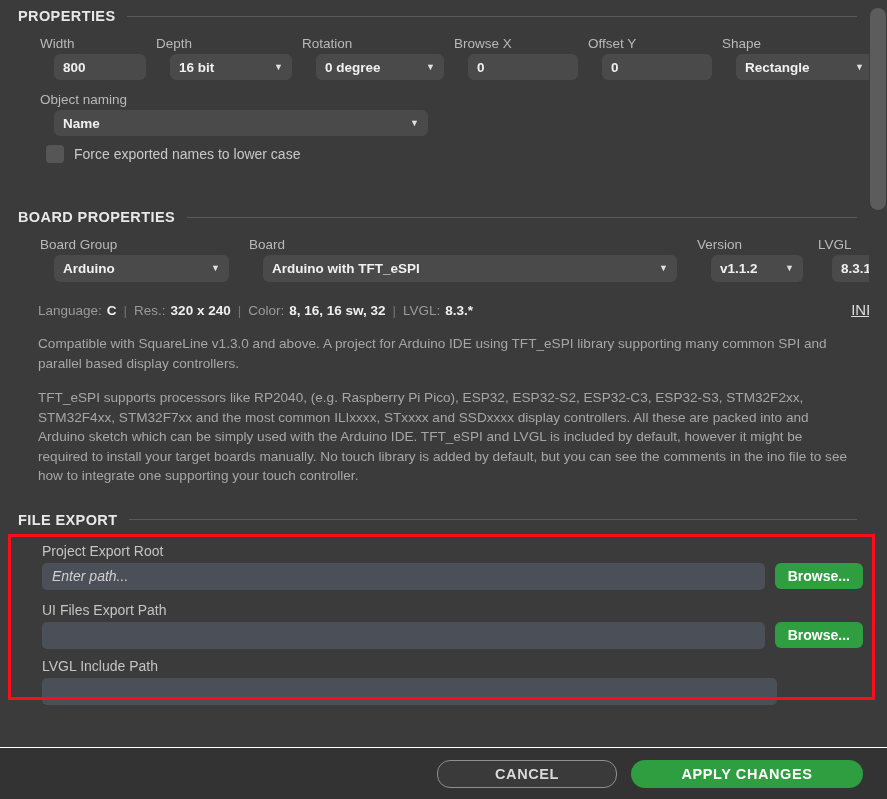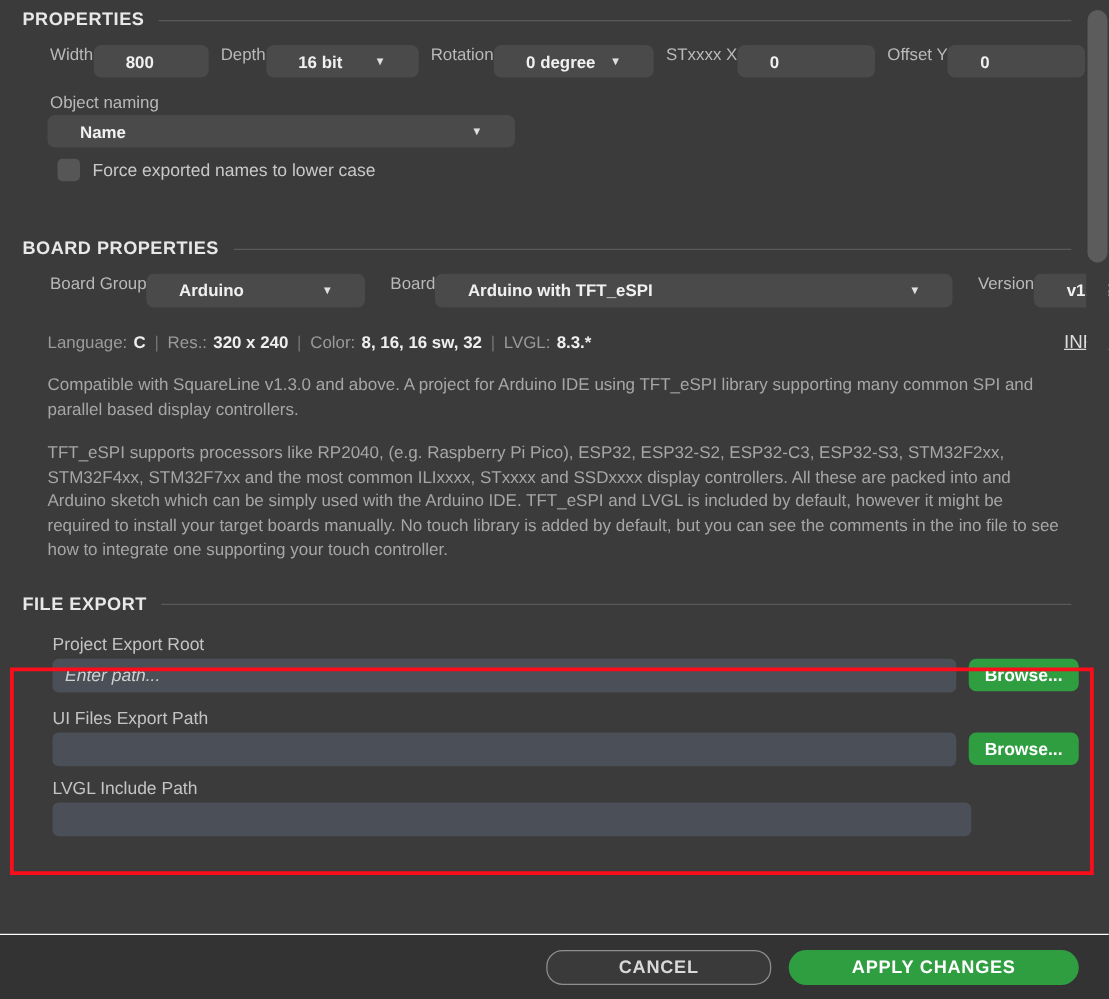--- a/index.html
+++ b/index.html
@@ -65,40 +65,41 @@
   }
 
   
   .fields-row {
     display: flex;
     align-items: flex-end;
     padding-left: 38px;
     padding-right: 30px;
     gap: 8px;
   }
-  .field { display: flex; flex-direction: row; }
+  .field { display: flex; flex-direction: column; }
   .field-label {
     font-size: 13.5px;
     color: #b9b9b9;
     margin-bottom: 3px;
     padding-left: 2px;
     white-space: nowrap;
   }
   .ctl {
     height: 26px;
     border-radius: 6px;
     background: #4a4a4a;
     display: flex;
     align-items: center;
-    padding: 0 26px;
+    padding: 0 9px;
     font-size: 13.5px;
     font-weight: bold;
     color: #f0f0f0;
     box-sizing: border-box;
     position: relative;
+    margin-left: 16px;
   }
   .ctl.input { background: #4a4a4a; font-weight: bold; }
   .ctl.select { justify-content: space-between; }
   .caret {
     font-size: 9px;
     color: #e0e0e0;
     margin-left: 10px;
     line-height: 1;
   }
   .textcursor {
@@ -272,21 +273,21 @@
       </div>
     </div>
     <div class="field">
       <div class="field-label">Rotation</div>
       <div class="ctl select" style="width:128px;">
         <span>0 degree</span>
         <span class="caret">▼</span>
       </div>
     </div>
     <div class="field">
-      <div class="field-label">STxxxx X</div>
+      <div class="field-label">Browse X</div>
       <div class="ctl input" style="width:110px;">
         <span>0</span>
       </div>
     </div>
     <div class="field">
       <div class="field-label">Offset Y</div>
       <div class="ctl input" style="width:110px;">
         <span>0</span>
       </div>
     </div>

